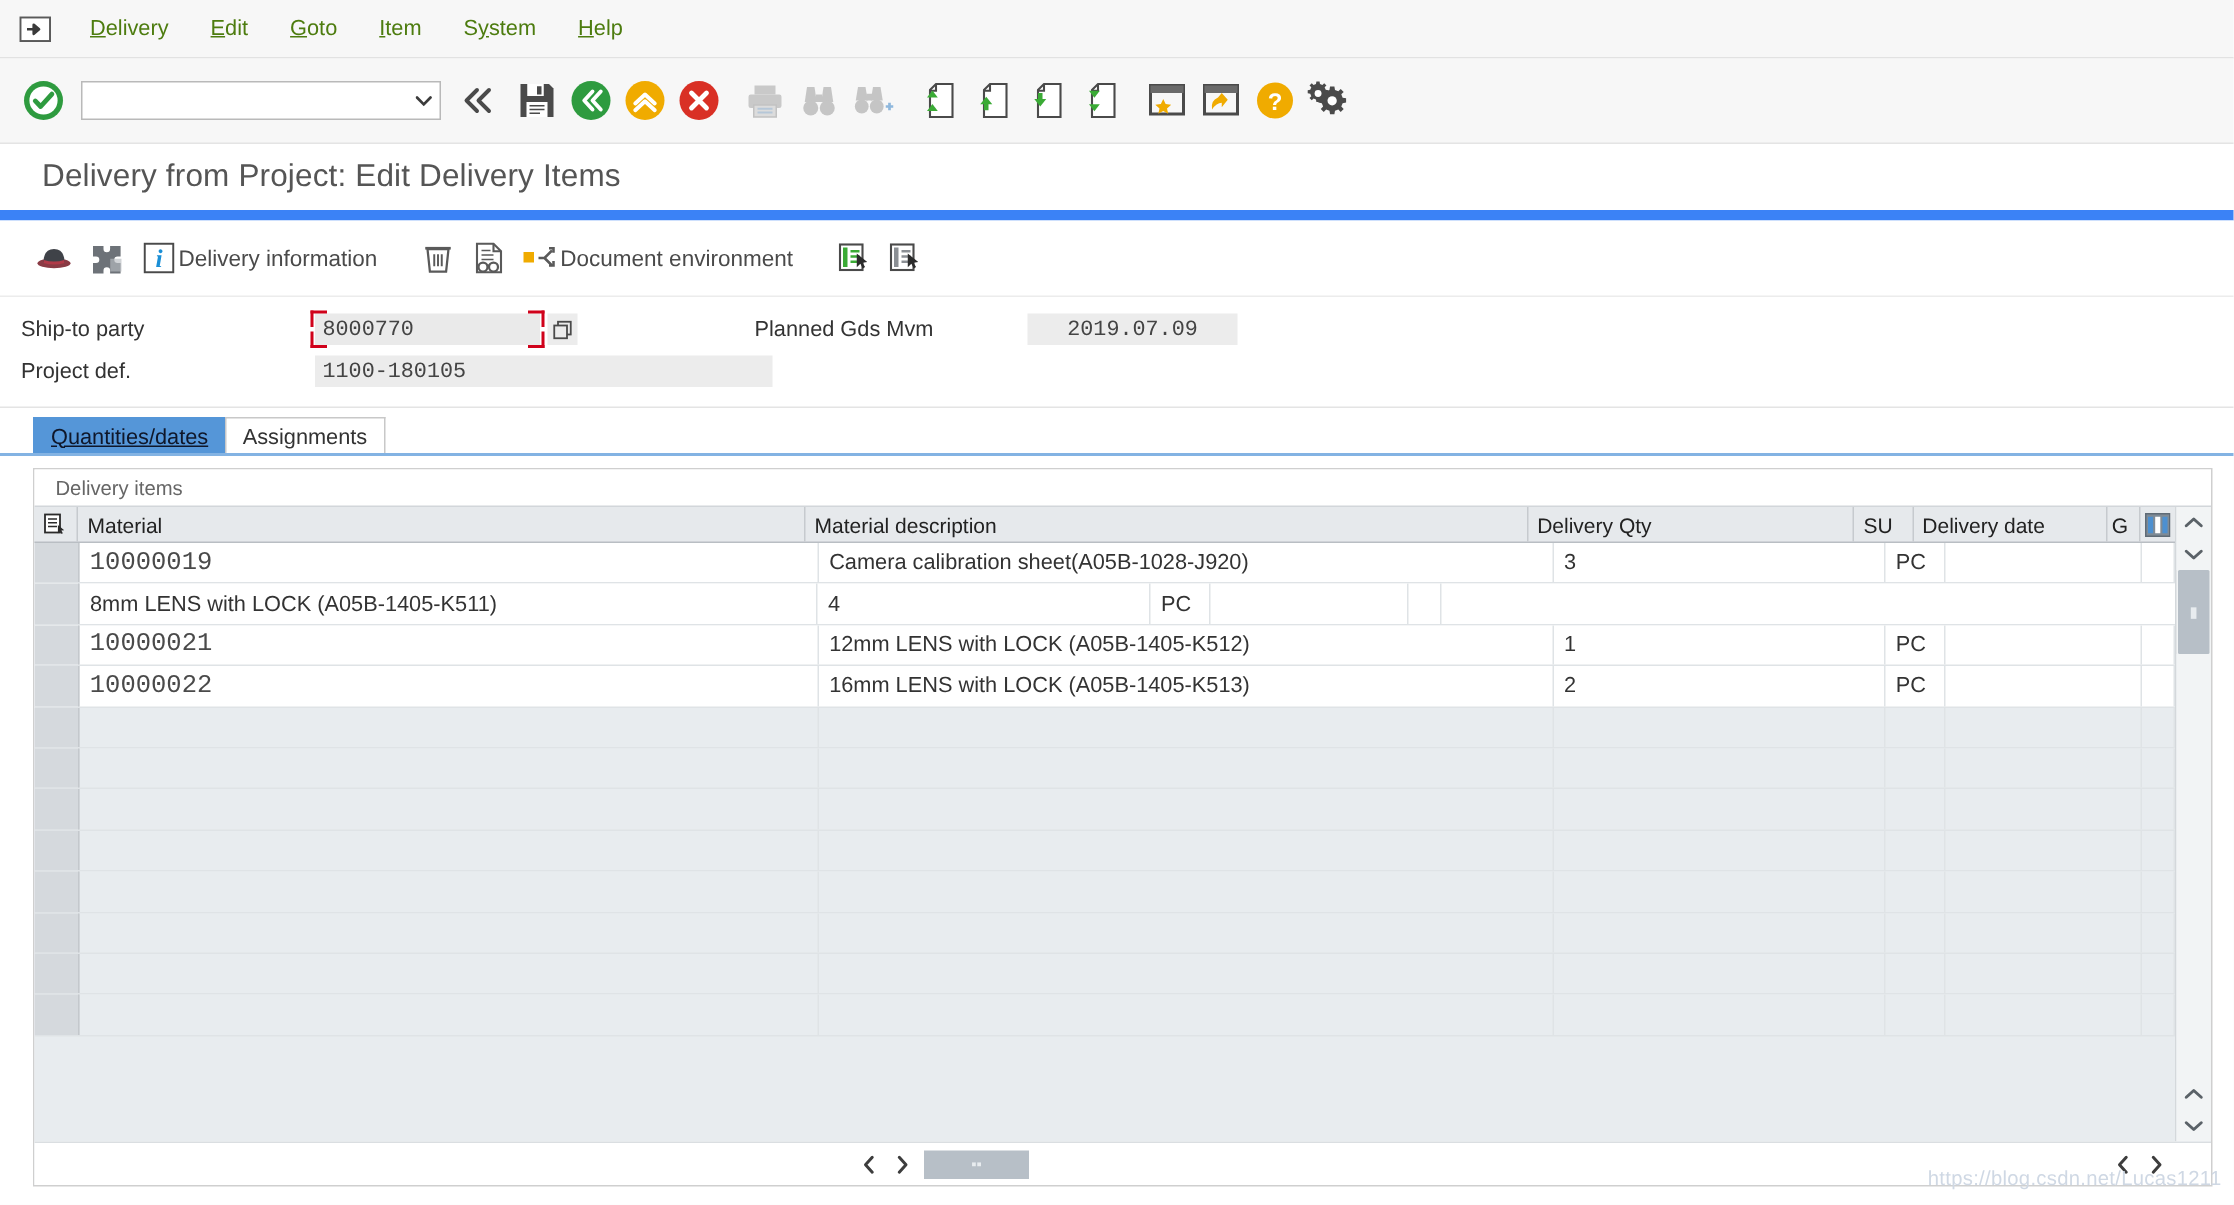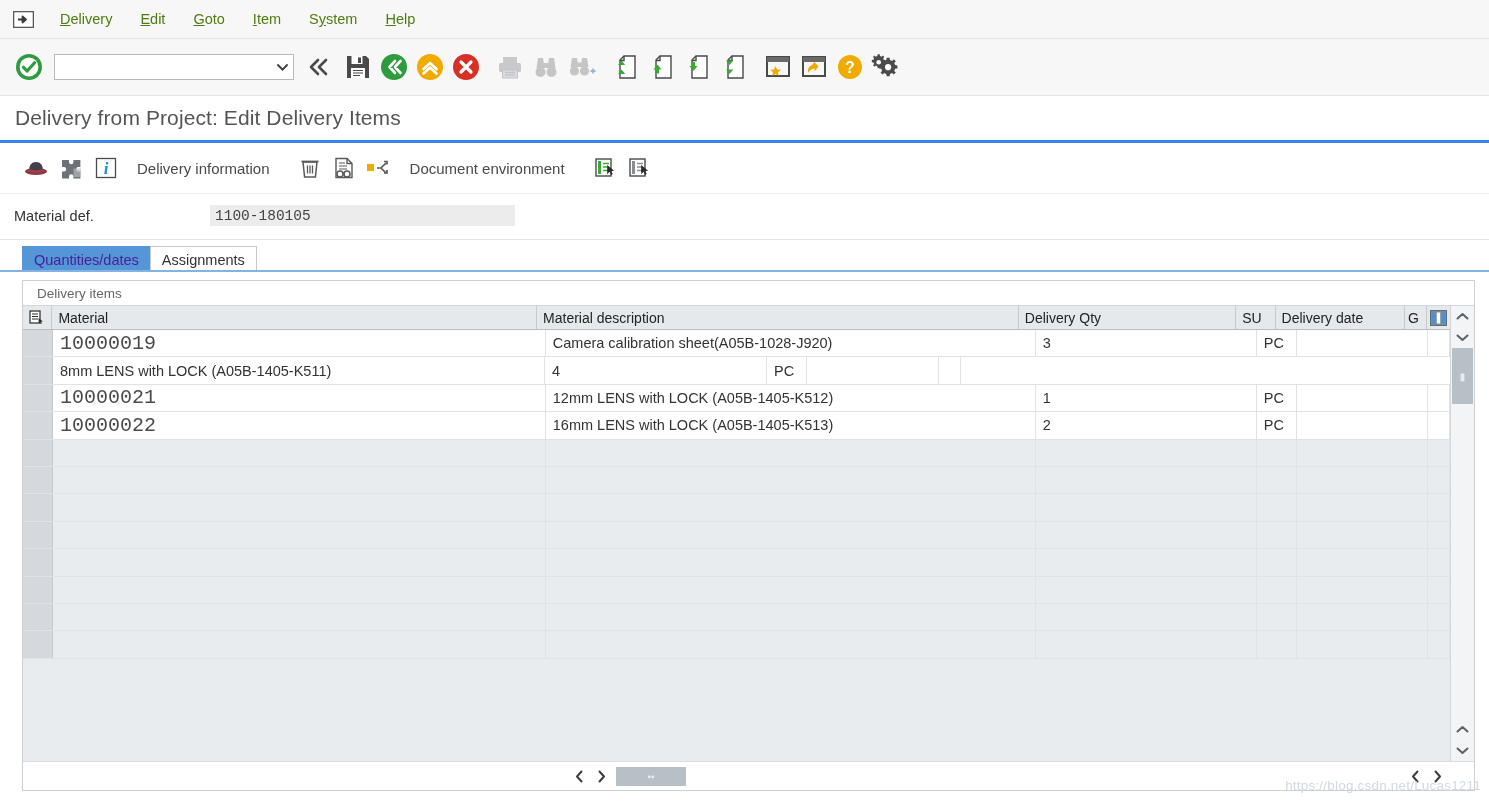--- a/index.html
+++ b/index.html
@@ -81,23 +81,23 @@
     display: flex; align-items: center; justify-content: center;
     cursor: default;
   }
   .tb-icon.gap { margin-left: 4px; }
   .tb-sep { width: 8px; }
 
   
   .titlebar {
     height: 44px;
     display: flex; align-items: center;
-    padding-left: 15px;
-    background: #ffffff;
-    border-bottom: 3px solid #3b82f6;
+    padding-left: 28px;
+    background: #ffffff;
+    border-bottom: 7px solid #3b82f6;
     flex: none;
   }
   .title-text {
     font-size: 21px;
     color: #555555;
     letter-spacing: .1px;
   }
 
   
   .apptoolbar {
@@ -109,21 +109,21 @@
     flex: none;
   }
   .app-btn {
     display: flex; align-items: center;
     height: 34px;
     padding: 0 5px;
     cursor: default;
     color: #4a4a4a;
     font-size: 15px;
   }
-  .app-btn .lbl { margin-left: 20px; white-space: nowrap; }
+  .app-btn .lbl { margin-left: 2px; white-space: nowrap; }
   .app-gap { width: 18px; }
 
   
   .formarea {
     padding: 10px 0 8px 14px;
     background: #ffffff;
     flex: none;
     position: relative;
   }
   .frow {
@@ -185,22 +185,23 @@
     display: flex; align-items: center;
     font-size: 14.5px;
     border: 1px solid #c8c8c8;
     border-bottom: none;
     box-sizing: border-box;
     cursor: default;
     white-space: nowrap;
   }
   .tab.active {
     background: #5596d8;
-    color: #4c1d95;
+    color: #0f172a;
     border-color: #5596d8;
+    text-decoration: underline;
   }
   .tab.inactive {
     background: #ffffff;
     color: #333333;
     margin-left: -1px;
   }
   .tab-underline {
     position: absolute; left: 0; right: 0; bottom: 0;
     height: 2px; background: #83b3e3;
   }
@@ -286,21 +287,21 @@
     white-space: nowrap;
     overflow: hidden;
   }
   .dcell.selmark {
     width: 30px; padding-left: 0;
     background: #d5d9dd;
     border-right: 1px solid #c4c8cc;
   }
   .dcell.mono {
     font-family: "Liberation Mono", monospace;
-    font-size: 20px;
+    font-size: 17px;
     color: #4a4a4a;
   }
 
   
   .vscroll {
     width: 23px;
     background: #f2f4f5;
     border-left: 1px solid #d4d8db;
     display: flex; flex-direction: column;
     flex: none;
@@ -631,21 +632,42 @@
           <rect x="5" y="5" width="3" height="13" fill="#8b8f94"></rect>
           <path d="M10 7.5 h6 M10 11 h6 M10 14.5 h6" stroke="#8b8f94" stroke-width="1.6"></path>
           <path d="M16.5 12 l0 10 l2.6 -2.6 l1.8 3.4 l1.6 -1 l-1.8 -3.2 l3.4 -.4 z" fill="#2b2b2b" transform="translate(-1,-2) scale(.92)"></path>
         </svg>
       </span>
     </div>
   </div>
 
   <div class="formarea">
     <div class="frow">
-      <div class="flabel">Material def.</div>
+      <div class="flabel">Ship-to party</div>
+      <div class="finput focus-brackets" style="width:150px">
+        <span>8000770</span>
+        <span class="bracket bk-tl"></span>
+        <span class="bracket bk-tr"></span>
+        <span class="bracket bk-bl"></span>
+        <span class="bracket bk-br"></span>
+      </div>
+      <div class="f4btn">
+        <svg width="14" height="14" viewBox="0 0 14 14">
+          <rect x="4" y="1.5" width="8.5" height="8.5" fill="#ececec" stroke="#4a4a4a" stroke-width="1.2"></rect>
+          <rect x="1.5" y="4" width="8.5" height="8.5" fill="#ececec" stroke="#4a4a4a" stroke-width="1.2"></rect>
+        </svg>
+      </div>
+      <div style="width:118px"></div>
+      <div class="flabel" style="width:182px">Planned Gds Mvm</div>
+      <div class="finput" style="width:140px; justify-content:center">
+        <span>2019.07.09</span>
+      </div>
+    </div>
+    <div class="frow">
+      <div class="flabel">Project def.</div>
       <div class="finput" style="width:305px">
         <span>1100-180105</span>
       </div>
     </div>
     <div class="form-sep"></div>
   </div>
 
   <div class="tabstrip">
     <div class="tab active">
       <span>Quantities/dates</span>

